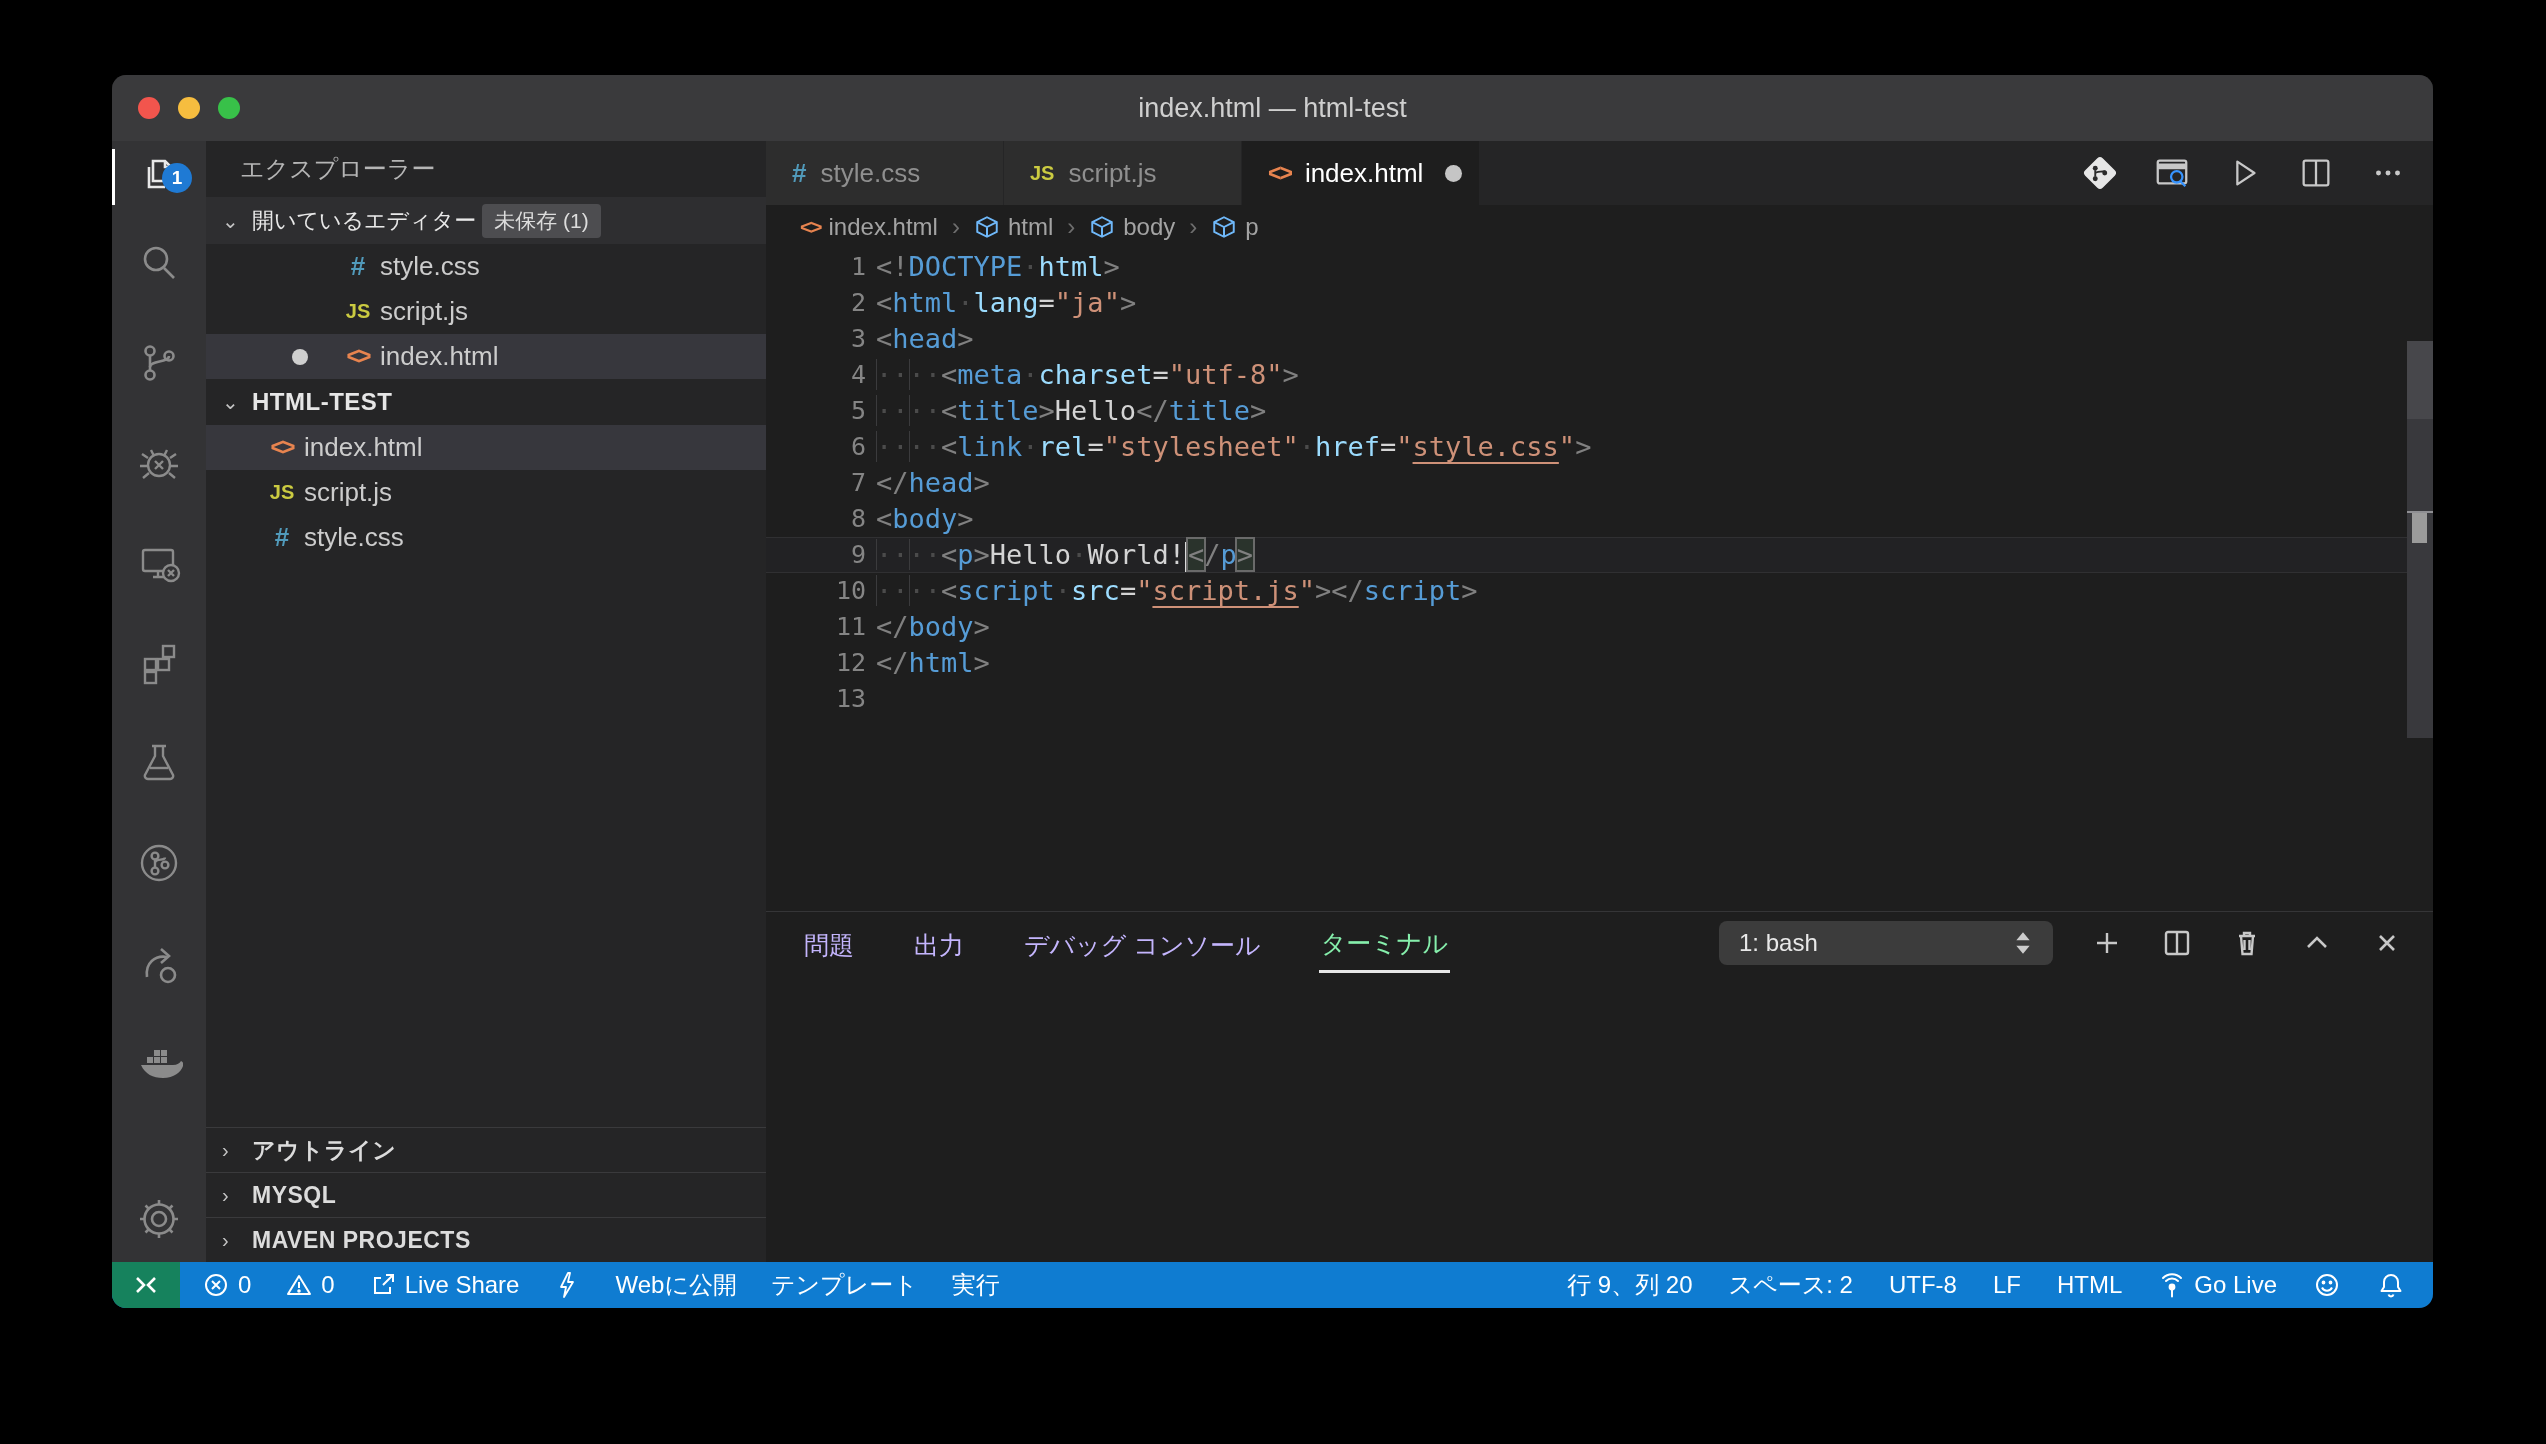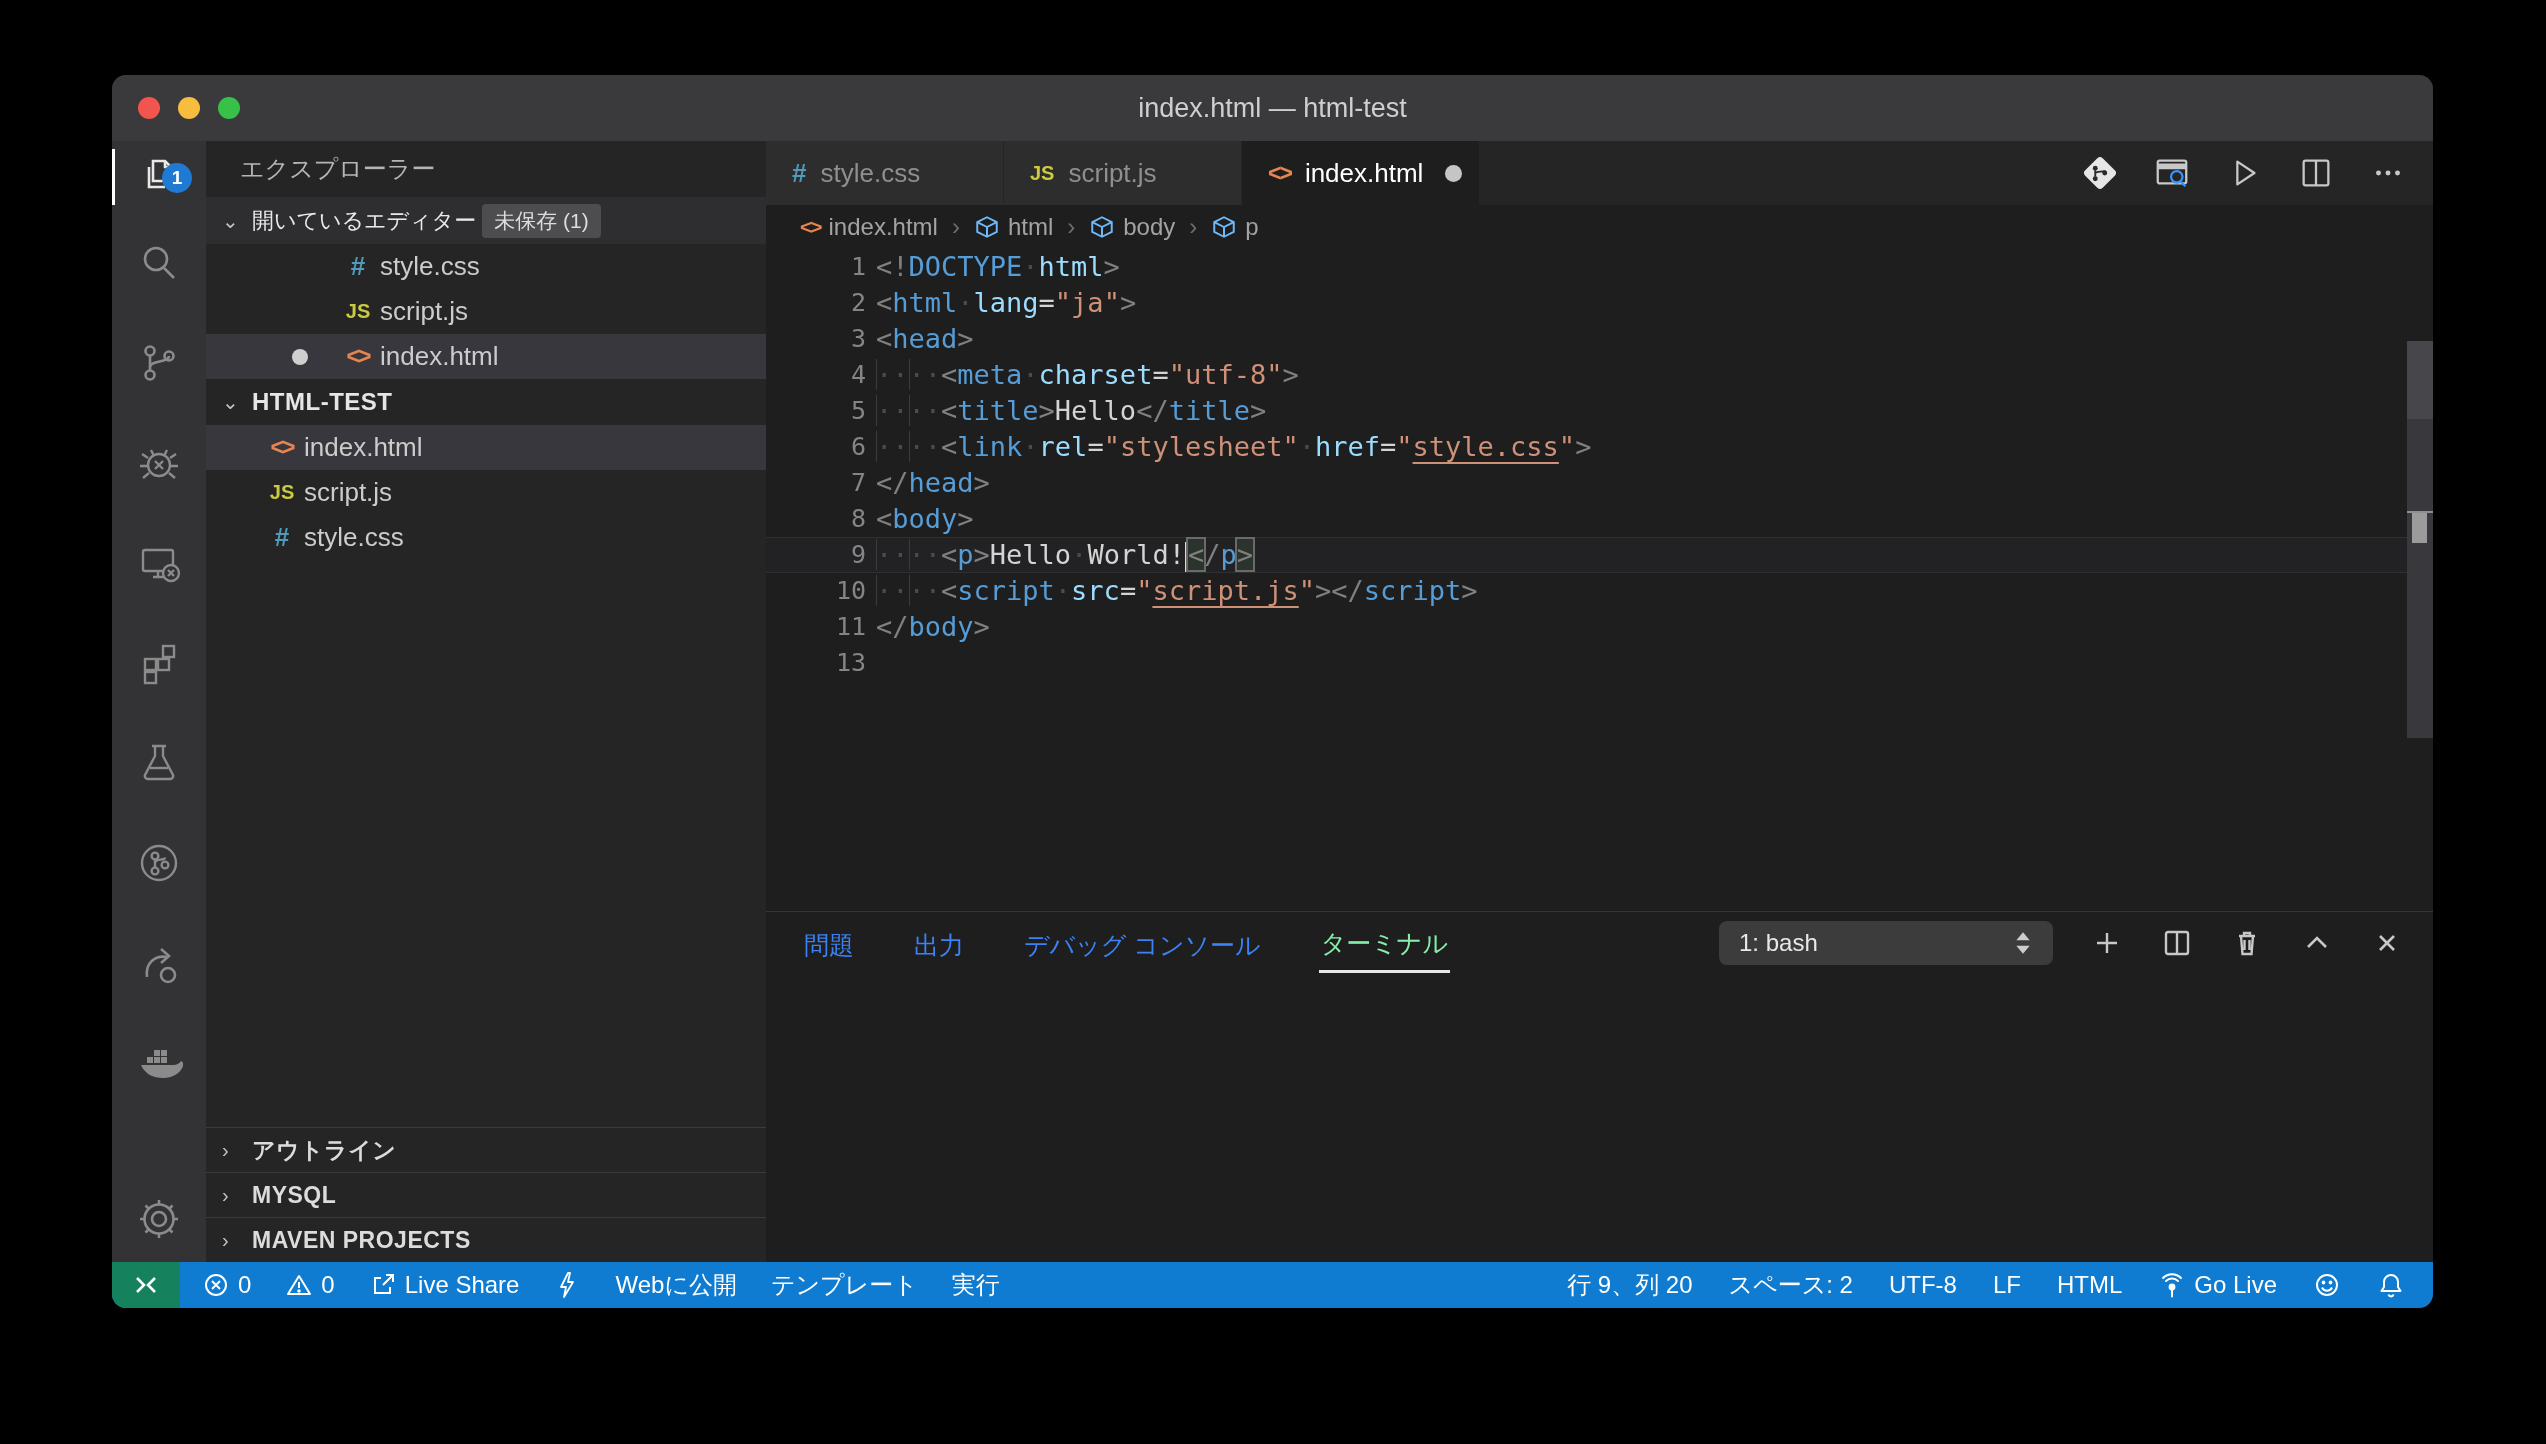--- a/index.html
+++ b/index.html
@@ -74,21 +74,21 @@
   .tk-wi::before{left:0;}.tk-wi::after{left:2ch;}
   .tk.boxed{box-shadow:0 0 0 2px #6a6a6a;background:rgba(90,140,85,.16);}
   .caret{display:inline-block;width:0;border-left:2px solid #dadada;height:30px;vertical-align:middle;margin-right:1px;}
   .scroll-strip{position:absolute;right:0;top:92px;width:26px;height:397px;background:#39393d;}
   .scroll-strip .seg{position:absolute;top:0;left:0;right:0;height:78px;background:#47474b;}
   .scroll-strip .hline{position:absolute;top:170px;left:0;right:0;height:2px;background:#8f8f93;}
   .scroll-strip .thumb{position:absolute;top:172px;left:5px;width:15px;height:30px;background:#9b9b9b;}
   
   .panel{height:350px;border-top:1px solid #353537;display:flex;flex-direction:column;flex:0 0 auto;background:#1e1e1e;}
   .panel-header{height:62px;display:flex;align-items:center;padding:0 30px 0 36px;gap:56px;flex:0 0 auto;position:relative;}
-  .ptab{font-size:25px;color:#3b82f6;padding:14px 2px 10px;}
+  .ptab{font-size:25px;color:#c4b5fd;padding:14px 2px 10px;}
   .ptab.active{color:#86efac;border-bottom:3px solid #e7e7e7;}
   .panel-controls{margin-left:auto;display:flex;align-items:center;gap:38px;color:#c8c8c8;}
   .shell-select{width:300px;height:44px;background:#3c3c3c;border-radius:8px;display:flex;align-items:center;
                 padding:0 14px 0 20px;font-size:24px;color:#e8e8e8;justify-content:space-between;}
   .panel-controls svg{width:32px;height:32px;display:block;}
   .terminal{flex:1;padding:26px 0 0 36px;font-family:"DejaVu Sans Mono",monospace;font-size:26px;color:#cfcfcf;}
   
   .statusbar{height:46px;background:#0f7cd1;display:flex;align-items:center;color:#ffffff;font-size:24px;flex:0 0 auto;}
   .remote{width:68px;height:46px;background:#16825d;display:flex;align-items:center;justify-content:center;flex:0 0 auto;}
   .sb-left{display:flex;align-items:center;gap:34px;margin-left:22px;}
@@ -353,20 +353,21 @@
             <div class="code-line"><span class="gutter">2</span><span class="lcontent"><span class="tk tk-p">&lt;</span><span class="tk tk-t">html</span><span class="tk tk-w">·</span><span class="tk tk-a">lang</span><span class="tk tk-o">=</span><span class="tk tk-s">"ja"</span><span class="tk tk-p">&gt;</span></span></div>
             <div class="code-line"><span class="gutter">3</span><span class="lcontent"><span class="tk tk-p">&lt;</span><span class="tk tk-t">head</span><span class="tk tk-p">&gt;</span></span></div>
             <div class="code-line"><span class="gutter">4</span><span class="lcontent"><span class="tk tk-wi">····</span><span class="tk tk-p">&lt;</span><span class="tk tk-t">meta</span><span class="tk tk-w">·</span><span class="tk tk-a">charset</span><span class="tk tk-o">=</span><span class="tk tk-s">"utf-8"</span><span class="tk tk-p">&gt;</span></span></div>
             <div class="code-line"><span class="gutter">5</span><span class="lcontent"><span class="tk tk-wi">····</span><span class="tk tk-p">&lt;</span><span class="tk tk-t">title</span><span class="tk tk-p">&gt;</span><span class="tk tk-x">Hello</span><span class="tk tk-p">&lt;/</span><span class="tk tk-t">title</span><span class="tk tk-p">&gt;</span></span></div>
             <div class="code-line"><span class="gutter">6</span><span class="lcontent"><span class="tk tk-wi">····</span><span class="tk tk-p">&lt;</span><span class="tk tk-t">link</span><span class="tk tk-w">·</span><span class="tk tk-a">rel</span><span class="tk tk-o">=</span><span class="tk tk-s">"stylesheet"</span><span class="tk tk-w">·</span><span class="tk tk-a">href</span><span class="tk tk-o">=</span><span class="tk tk-s">"</span><span class="tk tk-sl">style.css</span><span class="tk tk-s">"</span><span class="tk tk-p">&gt;</span></span></div>
             <div class="code-line"><span class="gutter">7</span><span class="lcontent"><span class="tk tk-p">&lt;/</span><span class="tk tk-t">head</span><span class="tk tk-p">&gt;</span></span></div>
             <div class="code-line"><span class="gutter">8</span><span class="lcontent"><span class="tk tk-p">&lt;</span><span class="tk tk-t">body</span><span class="tk tk-p">&gt;</span></span></div>
             <div class="code-line current"><span class="gutter">9</span><span class="lcontent"><span class="tk tk-wi">····</span><span class="tk tk-p">&lt;</span><span class="tk tk-t">p</span><span class="tk tk-p">&gt;</span><span class="tk tk-x">Hello</span><span class="tk tk-w">·</span><span class="tk tk-x">World!</span><span class="caret"></span><span class="tk tk-p boxed">&lt;</span><span class="tk tk-p">/</span><span class="tk tk-t">p</span><span class="tk tk-p boxed">&gt;</span></span></div>
             <div class="code-line"><span class="gutter">10</span><span class="lcontent"><span class="tk tk-wi">····</span><span class="tk tk-p">&lt;</span><span class="tk tk-t">script</span><span class="tk tk-w">·</span><span class="tk tk-a">src</span><span class="tk tk-o">=</span><span class="tk tk-s">"</span><span class="tk tk-sl">script.js</span><span class="tk tk-s">"</span><span class="tk tk-p">&gt;&lt;/</span><span class="tk tk-t">script</span><span class="tk tk-p">&gt;</span></span></div>
             <div class="code-line"><span class="gutter">11</span><span class="lcontent"><span class="tk tk-p">&lt;/</span><span class="tk tk-t">body</span><span class="tk tk-p">&gt;</span></span></div>
+            <div class="code-line"><span class="gutter">12</span><span class="lcontent"><span class="tk tk-p">&lt;/</span><span class="tk tk-t">html</span><span class="tk tk-p">&gt;</span></span></div>
             <div class="code-line"><span class="gutter">13</span><span class="lcontent"></span></div>
           </div>
 
         <div class="panel">
           <div class="panel-header">
             <div id="panel-tabs" style="display:flex;gap:56px;align-items:center;">
                 <div class="ptab">問題</div>
                 <div class="ptab">出力</div>
                 <div class="ptab">デバッグ コンソール</div>
                 <div class="ptab active">ターミナル</div>

